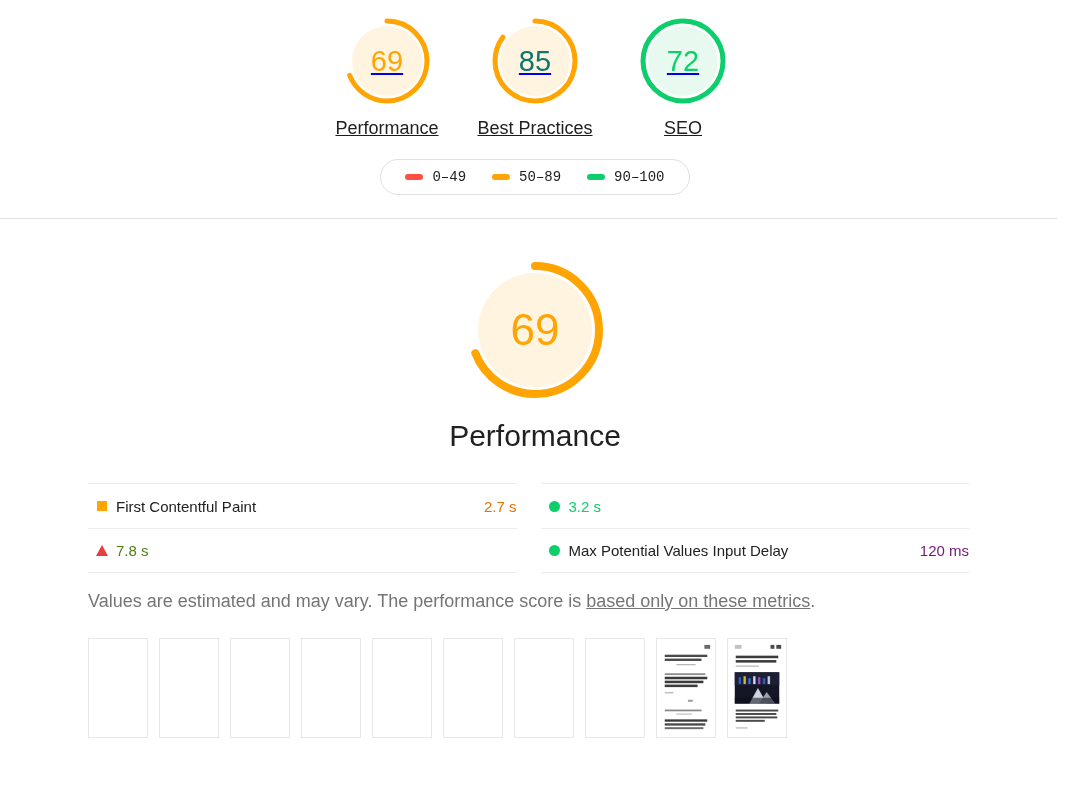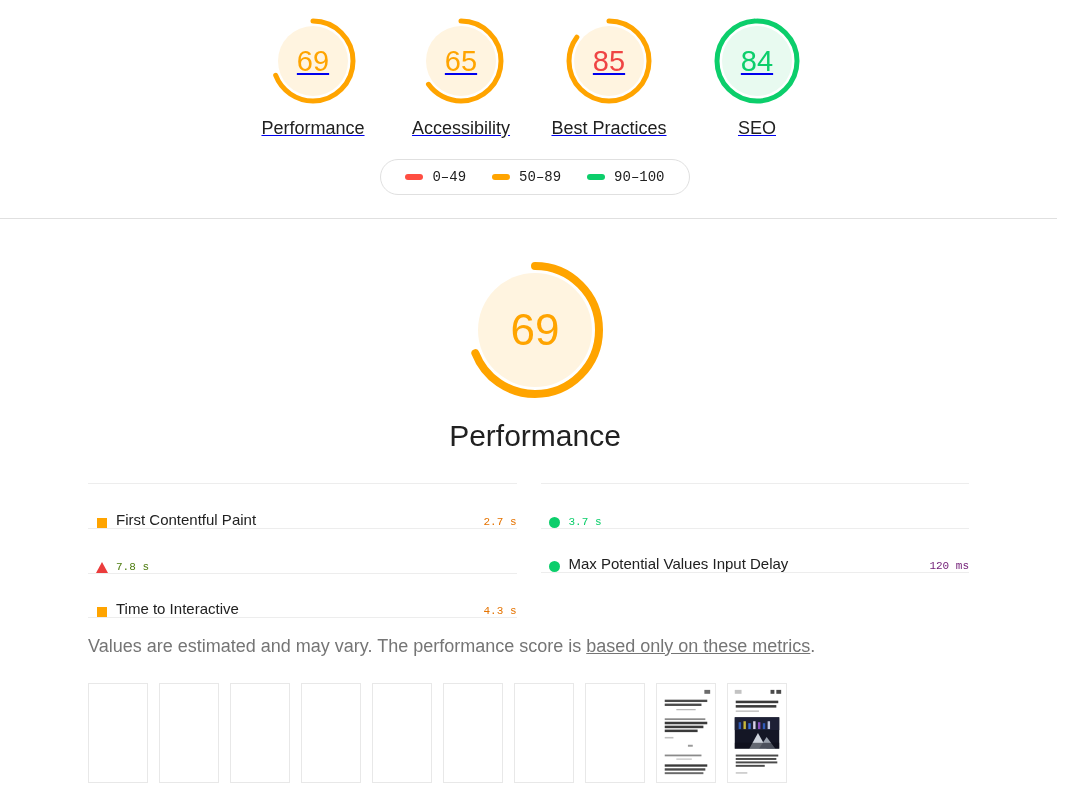--- a/index.html
+++ b/index.html
@@ -160,21 +160,21 @@
 
   
   .metrics-columns {
     display: flex;
     gap: 24px;
   }
   .metrics-col { flex: 1; }
 
   .metric-row {
     display: flex;
-    align-items: flex-end;
+    align-items: center;
     height: 45px;
     border-top: 1px solid #ededed;
     font-size: 15px;
   }
   .metrics-col .metric-row:last-child { border-bottom: 1px solid #ededed; }
 
   .metric-icon {
     width: 28px;
     flex: 0 0 28px;
     display: flex;
@@ -184,21 +184,21 @@
   .sq { width: 10px; height: 10px; display: block; }
   .ci { width: 11px; height: 11px; border-radius: 50%; display: block; }
   .tri {
     width: 0; height: 0;
     border-left: 6px solid transparent;
     border-right: 6px solid transparent;
     border-bottom: 11px solid #eb3c3c;
     display: block;
   }
   .metric-name { flex: 1; color: #212121; }
-  .metric-value { font-size: 11px; white-space: nowrap; font-family: Liberation Mono, monospace; }
+  .metric-value { font-size: 15px; white-space: nowrap; }
 
   
   .disclaimer {
     margin: 18px 0 0 0;
     font-size: 18px;
     color: #757575;
   }
   .disclaimer a {
     color: #757575;
     text-decoration: underline;
@@ -229,49 +229,39 @@
     <span class="gauge-wrap">
       <svg width="92" height="92" viewBox="0 0 92 92" aria-hidden="true">
         <circle cx="46" cy="46" r="35" fill="#fff4e0"></circle>
         <circle class="arc" cx="46" cy="46" r="40" fill="none" stroke="#ffa400" stroke-width="5" stroke-linecap="round" transform="rotate(-90 46 46)" stroke-dasharray="173.41591447815657 77.91149780902688"></circle>
       </svg>
       <span class="gauge-value" style="color:#ffa400">69</span>
     </span>
     <span class="gauge-label">Performance</span>
   </a>
 
-  <a class="score-item" href="#">
-    <span class="gauge-wrap">
-      <svg width="92" height="92" viewBox="0 0 92 92" aria-hidden="true">
-        <circle cx="46" cy="46" r="35" fill="#fff4e0"></circle>
-        <circle class="arc" cx="46" cy="46" r="40" fill="none" stroke="#ffa400" stroke-width="5" stroke-linecap="round" transform="rotate(-90 46 46)" stroke-dasharray="163.36281798666926 87.9645943005142"></circle>
-      </svg>
-      <span class="gauge-value" style="color:#ffa400">65</span>
-    </span>
-    <span class="gauge-label">Accessibility</span>
-  </a>
 
   <a class="score-item" href="#">
     <span class="gauge-wrap">
       <svg width="92" height="92" viewBox="0 0 92 92" aria-hidden="true">
         <circle cx="46" cy="46" r="35" fill="#fff4e0"></circle>
         <circle class="arc" cx="46" cy="46" r="40" fill="none" stroke="#ffa400" stroke-width="5" stroke-linecap="round" transform="rotate(-90 46 46)" stroke-dasharray="213.62830044410592 37.69911184307753"></circle>
       </svg>
-      <span class="gauge-value" style="color:#ef4444">85</span>
+      <span class="gauge-value" style="color:#0f766e">85</span>
     </span>
     <span class="gauge-label">Best Practices</span>
   </a>
 
   <a class="score-item" href="#">
     <span class="gauge-wrap">
       <svg width="92" height="92" viewBox="0 0 92 92" aria-hidden="true">
         <circle cx="46" cy="46" r="35" fill="#e8faf0"></circle>
         <circle class="arc" cx="46" cy="46" r="40" fill="none" stroke="#0cce6b" stroke-width="5" stroke-linecap="round" transform="rotate(-90 46 46)" stroke-dasharray="248.8141381643116 2.5132741228718487"></circle>
       </svg>
-      <span class="gauge-value" style="color:#0cce6b">84</span>
+      <span class="gauge-value" style="color:#0cce6b">72</span>
     </span>
     <span class="gauge-label">SEO</span>
   </a>
 
 </div>
 
 <div class="legend-row">
   <div class="legend-pill">
     <span class="legend-item">
       <span class="legend-swatch" style="background:#ff4e42"></span>
@@ -316,38 +306,31 @@
         <span class="metric-value" style="color:#e57300">2.7 s</span>
       </div>
 
       <div class="metric-row">
         <span class="metric-icon">
           <span class="tri"></span>
         </span>
         <span class="metric-value" style="color:#4d7c0f">7.8 s</span>
       </div>
 
-      <div class="metric-row">
-        <span class="metric-icon">
-          <span class="sq" style="background:#ffa400"></span>
-        </span>
-        <span class="metric-name">Time to Interactive</span>
-        <span class="metric-value" style="color:#e57300">4.3 s</span>
-      </div>
 
     </div>
 
     <div class="metrics-col">
 
 
       <div class="metric-row">
         <span class="metric-icon">
           <span class="ci" style="background:#0cce6b"></span>
         </span>
-        <span class="metric-value" style="color:#0cce6b">3.7 s</span>
+        <span class="metric-value" style="color:#0cce6b">3.2 s</span>
       </div>
 
       <div class="metric-row">
         <span class="metric-icon">
           <span class="ci" style="background:#0cce6b"></span>
         </span>
         <span class="metric-name">Max Potential Values Input Delay</span>
         <span class="metric-value" style="color:#701a75">120 ms</span>
       </div>
 

